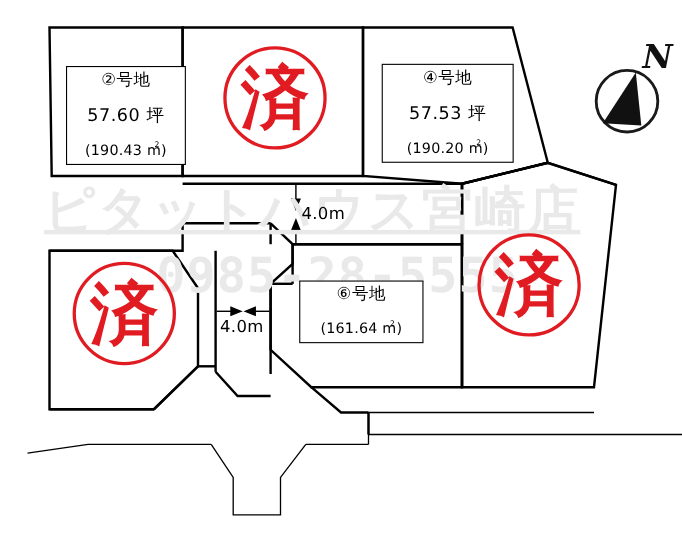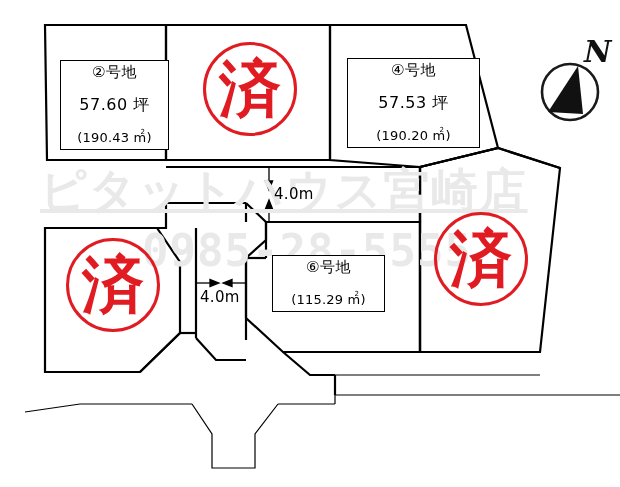--- a/index.html
+++ b/index.html
@@ -192,29 +192,29 @@
   <div class="dim-label" style="left:274px; top:185px;">4.0m</div>
 
   <div class="dim-label" style="left:200px; top:288px;">4.0m</div>
 
   <div class="lot-box" style="left:60px; top:60px; width:109px;">
     <div class="lot-name">②号地</div>
     <div class="lot-tsubo">57.60 坪</div>
     <div class="lot-sqm"><span>(190.43 </span><span class="sqm-unit"><span>m</span><sup>2</sup></span><span>)</span></div>
   </div>
 
-  <div class="lot-box" style="left:347px; top:58px; width:133px;">
+  <div class="lot-box" style="left:347px; top:58px; width:120px;">
     <div class="lot-name">④号地</div>
     <div class="lot-tsubo">57.53 坪</div>
     <div class="lot-sqm"><span>(190.20 </span><span class="sqm-unit"><span>m</span><sup>2</sup></span><span>)</span></div>
   </div>
 
   <div class="lot-box" style="left:272px; top:255px; width:113px;">
     <div class="lot-name">⑥号地</div>
-    <div class="lot-sqm"><span>(115.29 </span><span class="sqm-unit"><span>m</span><sup>2</sup></span><span>)</span></div>
+    <div class="lot-sqm"><span>(161.64 </span><span class="sqm-unit"><span>m</span><sup>2</sup></span><span>)</span></div>
   </div>
 
   <div class="stamp" style="left:203px; top:42px; width:94px; height:94px; font-size:62px;">済</div>
 
   <div class="stamp" style="left:66px; top:238px; width:94px; height:94px; font-size:62px;">済</div>
 
   <div class="stamp" style="left:434px; top:212px; width:94px; height:94px; font-size:62px;">済</div>
 
   <svg class="compass" style="left:528px; top:22px;" width="90" height="106" viewBox="0 0 90 106">
     <circle cx="42" cy="70" r="28" fill="none" stroke="#1a1a1a" stroke-width="2.6"></circle>

